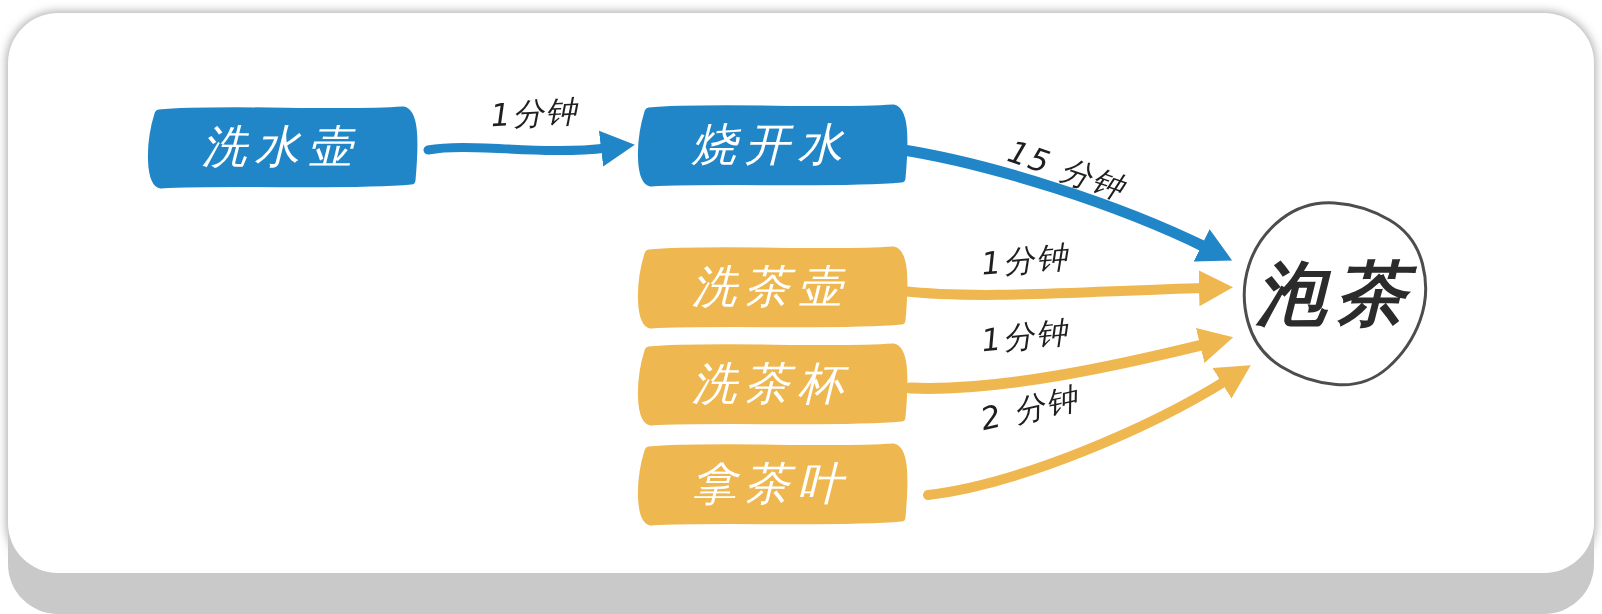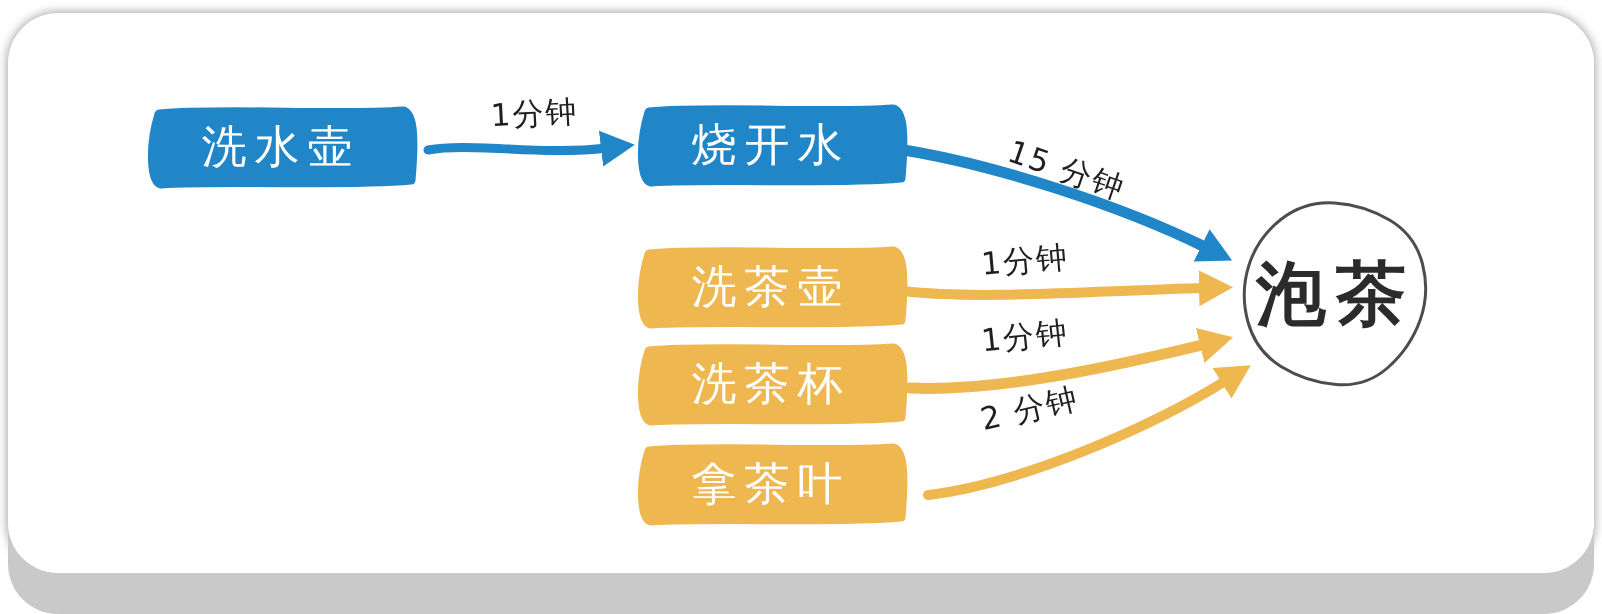--- a/index.html
+++ b/index.html
@@ -8,20 +8,21 @@
     width: 1602px;
     height: 614px;
     background: #ffffff;
     overflow: hidden;
     font-family: "DejaVu Sans", "Liberation Sans", sans-serif;
   }
   .stage {
     position: relative;
     width: 1602px;
     height: 614px;
+    font-style: italic;
   }
   .frame {
     position: absolute;
     left: 8px;
     top: 13px;
     width: 1586px;
     height: 560px;
     background: #ffffff;
     border-radius: 50px;
     box-shadow:

